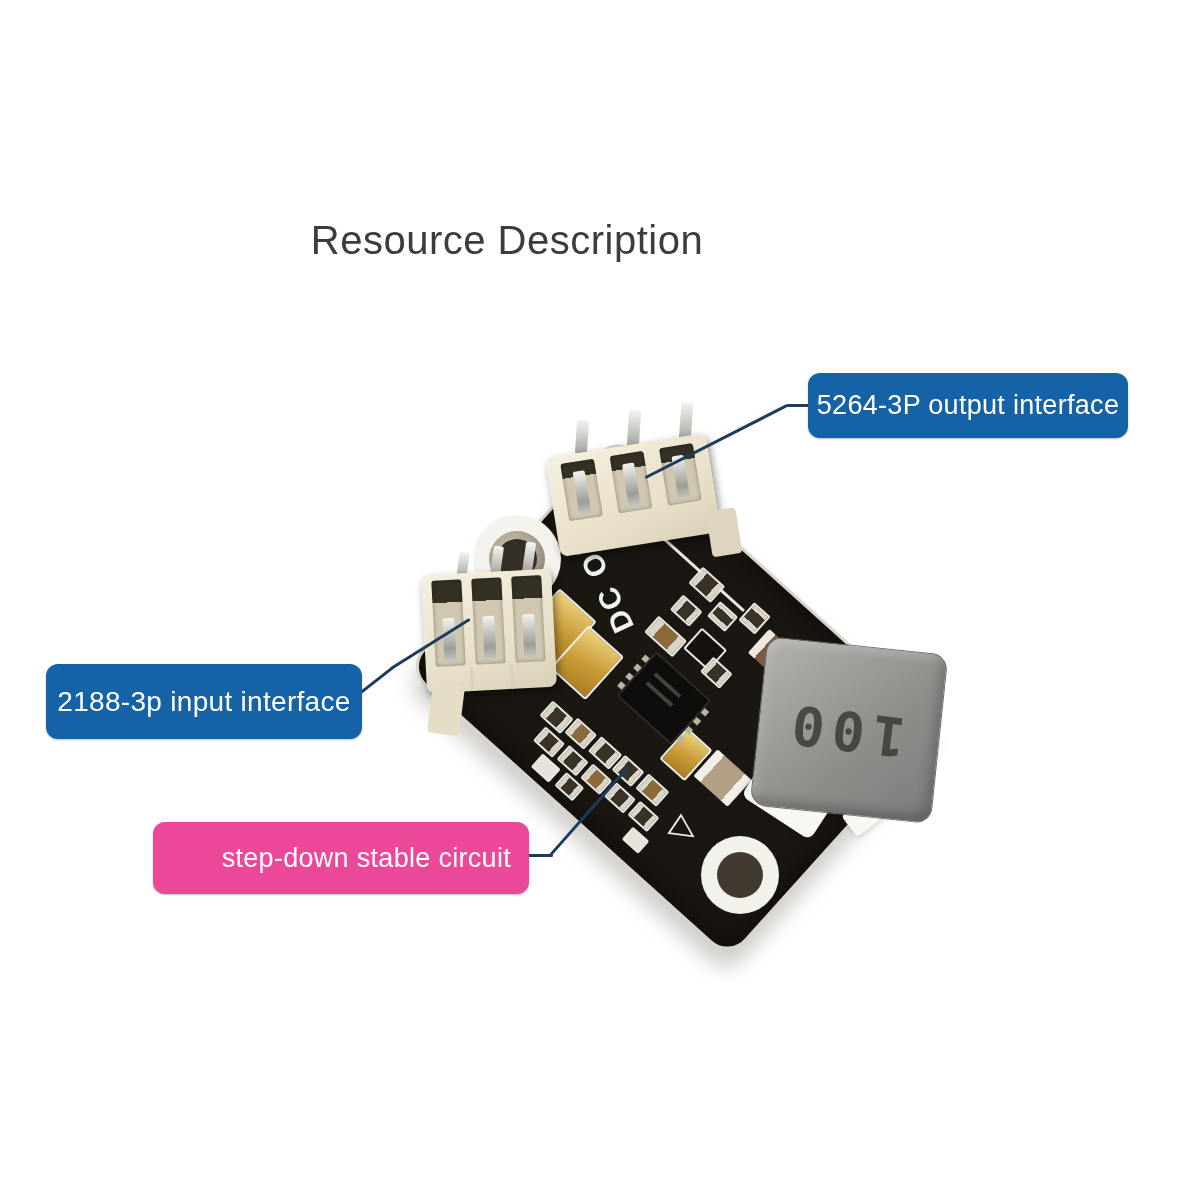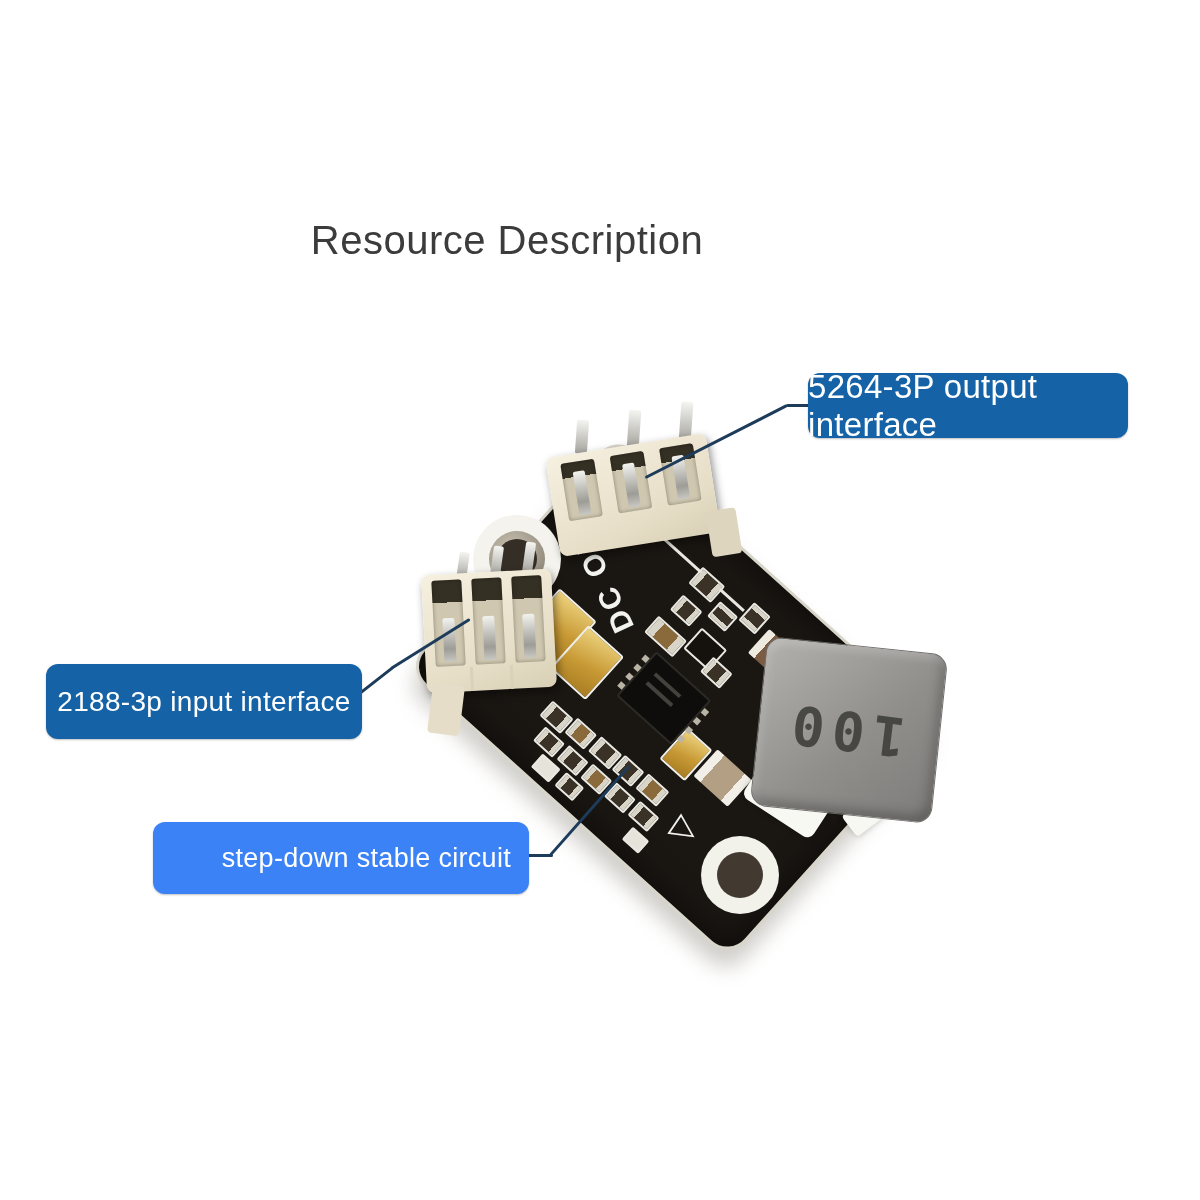--- a/index.html
+++ b/index.html
@@ -11,21 +11,21 @@
   
   #title {
     position:absolute; left:0; top:218px; width:960px; text-align:center;
     text-indent:54px; font-size:40px; color:#3c3c3c; letter-spacing:0.5px;
   }
 
   
   .callout {
     position:absolute; border-radius:12px; color:#ffffff;
     display:flex; align-items:center; justify-content:center;
-    box-sizing:border-box; font-size:33px; letter-spacing:0.3px;
+    box-sizing:border-box; font-size:27px; letter-spacing:0.3px;
     box-shadow:0 1px 2px rgba(0,0,0,0.25);
   }
   #callout-output   { left:808px; top:373px; width:320px; height:65px; }
   #callout-input    { left:46px;  top:664px; width:316px; height:75px; font-size:28px; }
   #callout-stepdown { left:153px; top:822px; width:376px; height:72px;
                       justify-content:flex-end; padding-right:18px; font-size:27px; }
 
   
   .line { position:absolute; height:3px; transform-origin:0 50%; border-radius:2px; }
 
@@ -221,15 +221,15 @@
 
   <div class="line" style="left: 786px; top: 404px; width: 26px; background: rgb(29, 59, 90);"></div>
   <div class="line" style="left: 787px; top: 404px; width: 159px; transform: rotate(153deg); background: rgb(29, 59, 90);"></div>
   <div class="line" style="left: 357px; top: 694px; width: 46px; transform: rotate(-38deg); background: rgb(29, 59, 90);"></div>
   <div class="line" style="left: 391px; top: 667px; width: 93px; transform: rotate(-32deg); background: rgb(29, 59, 90);"></div>
   <div class="line" style="left: 527px; top: 854px; width: 26px; background: rgb(29, 59, 90);"></div>
   <div class="line" style="left: 550px; top: 854px; width: 119px; transform: rotate(-48.5deg); background: rgb(29, 59, 90);"></div>
 
   <div id="callout-output" class="callout" style="background: rgb(21, 99, 166);">5264-3P output interface</div>
   <div id="callout-input" class="callout" style="background: rgb(21, 99, 166);">2188-3p input interface</div>
-  <div id="callout-stepdown" class="callout" style="background: #3b82f6;">step-down stable circuit</div>
+  <div id="callout-stepdown" class="callout" style="background: #ec4899;">step-down stable circuit</div>
 
 </div>
 
 </body></html>

